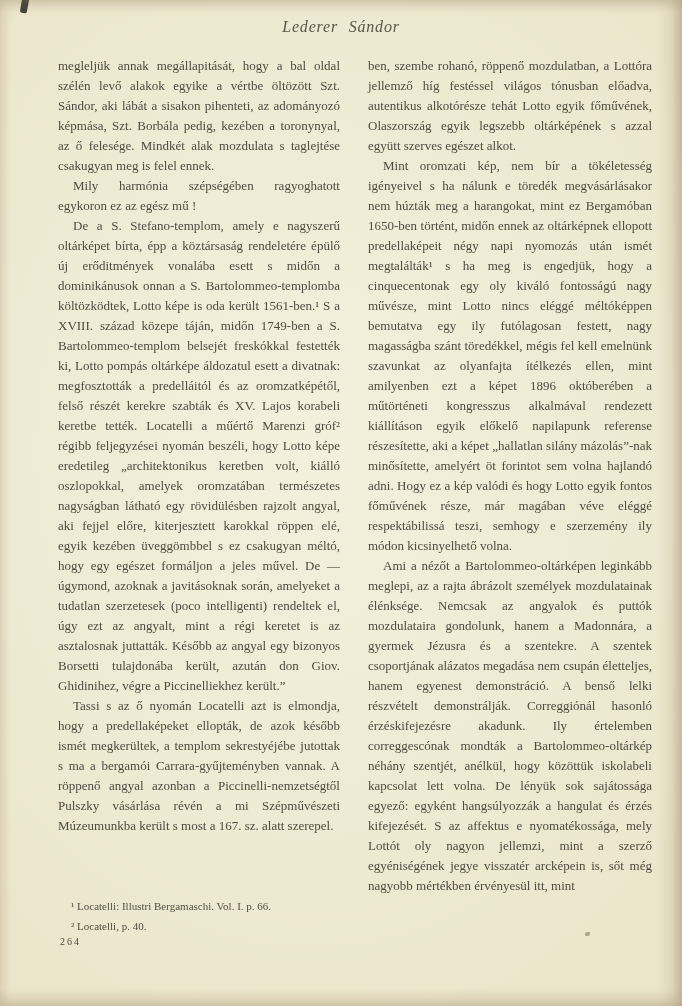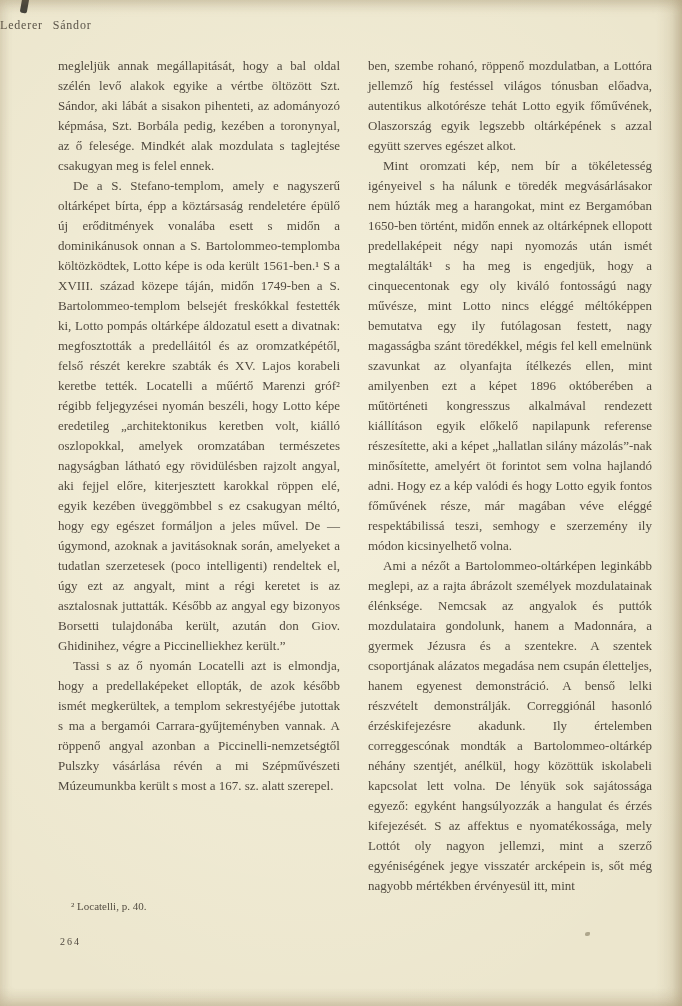--- a/index.html
+++ b/index.html
@@ -14,22 +14,23 @@
       linear-gradient(to left, rgba(150,128,90,0.22) 0px, rgba(150,128,90,0.07) 10px, rgba(150,128,90,0) 26px),
       linear-gradient(to bottom, rgba(160,140,100,0.10) 0px, rgba(160,140,100,0) 14px),
       linear-gradient(to top, rgba(160,140,100,0.12) 0px, rgba(160,140,100,0) 18px);
     overflow: hidden;
     font-family: "Liberation Serif", "DejaVu Serif", serif;
     color: #4f483e;
   }
   .running-header {
     position: absolute;
     top: 18px; left: 0; right: 0;
-    text-align: left;
-    font-size: 12px;
+    text-align: center;
+    font-style: italic;
+    font-size: 16px;
     letter-spacing: 0.8px;
     word-spacing: 6px;
     color: #5a5348;
   }
   .column {
     position: absolute;
     top: 56px;
     font-size: 13px;
     line-height: 20px;
     text-align: justify;
@@ -89,31 +90,33 @@
 <body>
 
 <div class="page">
 
   <div class="ink-mark"></div>
 
   <div class="running-header">Lederer Sándor</div>
 
   <div class="column column-left">
     <p class="para cont">megleljük annak megállapitását, hogy a bal oldal szélén levő alakok egyike a vértbe öltözött Szt. Sándor, aki lábát a sisakon pihenteti, az adományozó képmása, Szt. Borbála pedig, kezében a toronynyal, az ő felesége. Mindkét alak mozdulata s taglejtése csakugyan meg is felel ennek.</p>
+    <p class="para">Mily harmónia szépségében ragyoghatott egykoron ez az egész mű !</p>
     <p class="para">De a S. Stefano-templom, amely e nagyszerű oltárképet bírta, épp a köztársaság rendeletére épülő új erőditmények vonalába esett s midőn a dominikánusok onnan a S. Bartolommeo-templomba költözködtek, Lotto képe is oda került 1561-ben.¹ S a XVIII. század közepe táján, midőn 1749-ben a S. Bartolommeo-templom belsejét freskókkal festették ki, Lotto pompás oltárképe áldozatul esett a divatnak: megfosztották a predelláitól és az oromzatképétől, felső részét kerekre szabták és XV. Lajos korabeli keretbe tették. Locatelli a műértő Marenzi gróf² régibb feljegyzései nyomán beszéli, hogy Lotto képe eredetileg „architektonikus keretben volt, kiálló oszlopokkal, amelyek oromzatában természetes nagyságban látható egy rövidülésben rajzolt angyal, aki fejjel előre, kiterjesztett karokkal röppen elé, egyik kezében üveggömbbel s ez csakugyan méltó, hogy egy egészet formáljon a jeles művel. De — úgymond, azoknak a javitásoknak során, amelyeket a tudatlan szerzetesek (poco intelligenti) rendeltek el, úgy ezt az angyalt, mint a régi keretet is az asztalosnak juttatták. Később az angyal egy bizonyos Borsetti tulajdonába került, azután don Giov. Ghidinihez, végre a Piccinelliekhez került.”</p>
     <p class="para">Tassi s az ő nyomán Locatelli azt is elmondja, hogy a predellaképeket ellopták, de azok később ismét megkerültek, a templom sekrestyéjébe jutottak s ma a bergamói Carrara-gyűjteményben vannak. A röppenő angyal azonban a Piccinelli-nemzetségtől Pulszky vásárlása révén a mi Szépművészeti Múzeumunkba került s most a 167. sz. alatt szerepel.</p>
   </div>
 
   <div class="column column-right">
     <p class="para cont">ben, szembe rohanó, röppenő mozdulatban, a Lottóra jellemző híg festéssel világos tónusban előadva, autentikus alkotórésze tehát Lotto egyik főművének, Olaszország egyik legszebb oltárképének s azzal együtt szerves egészet alkot.</p>
     <p class="para">Mint oromzati kép, nem bír a tökéletesség igényeivel s ha nálunk e töredék megvásárlásakor nem húzták meg a harangokat, mint ez Bergamóban 1650-ben történt, midőn ennek az oltárképnek ellopott predellaképeit négy napi nyomozás után ismét megtalálták¹ s ha meg is engedjük, hogy a cinquecentonak egy oly kiváló fontosságú nagy művésze, mint Lotto nincs eléggé méltóképpen bemutatva egy ily futólagosan festett, nagy magasságba szánt töredékkel, mégis fel kell emelnünk szavunkat az olyanfajta ítélkezés ellen, mint amilyenben ezt a képet 1896 októberében a műtörténeti kongresszus alkalmával rendezett kiállításon egyik előkelő napilapunk referense részesítette, aki a képet „hallatlan silány mázolás”-nak minősítette, amelyért öt forintot sem volna hajlandó adni. Hogy ez a kép valódi és hogy Lotto egyik fontos főművének része, már magában véve eléggé respektábilissá teszi, semhogy e szerzemény ily módon kicsinyelhető volna.</p>
     <p class="para">Ami a nézőt a Bartolommeo-oltárképen leginkább meglepi, az a rajta ábrázolt személyek mozdulatainak élénksége. Nemcsak az angyalok és puttók mozdulataira gondolunk, hanem a Madonnára, a gyermek Jézusra és a szentekre. A szentek csoportjának alázatos megadása nem csupán életteljes, hanem egyenest demonstráció. A benső lelki részvételt demonstrálják. Correggiónál hasonló érzéskifejezésre akadunk. Ily értelemben correggescónak mondták a Bartolommeo-oltárkép néhány szentjét, anélkül, hogy közöttük iskolabeli kapcsolat lett volna. De lényük sok sajátossága egyező: egyként hangsúlyozzák a hangulat és érzés kifejezését. S az affektus e nyomatékossága, mely Lottót oly nagyon jellemzi, mint a szerző egyéniségének jegye visszatér arcképein is, sőt még nagyobb mértékben érvényesül itt, mint</p>
   </div>
 
   <div class="footnotes footnotes-left">
+    <div class="footnote">¹ Locatelli: Illustri Bergamaschi. Vol. I. p. 66.</div>
     <div class="footnote">² Locatelli, p. 40.</div>
   </div>
 
 
   <div class="page-number">264</div>
 
   <div class="paper-speck"></div>
   <div class="vignette"></div>
 
 </div>

